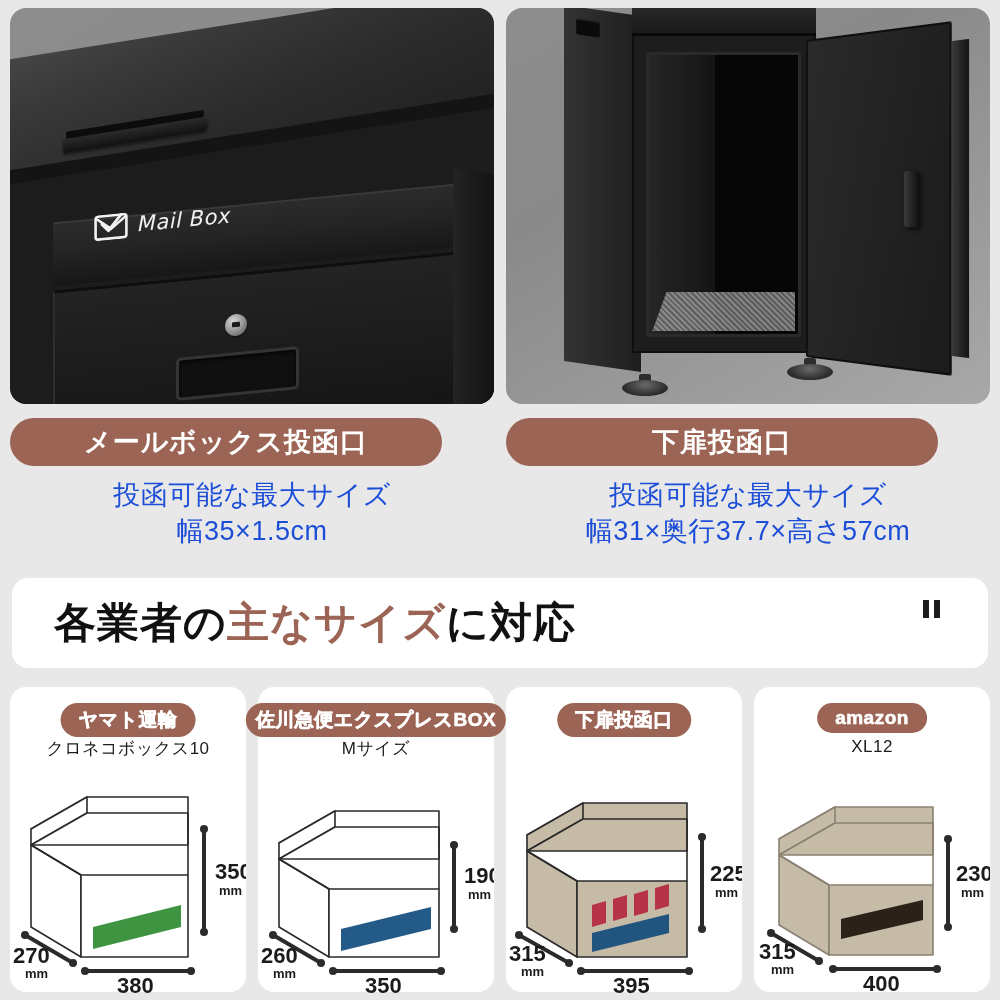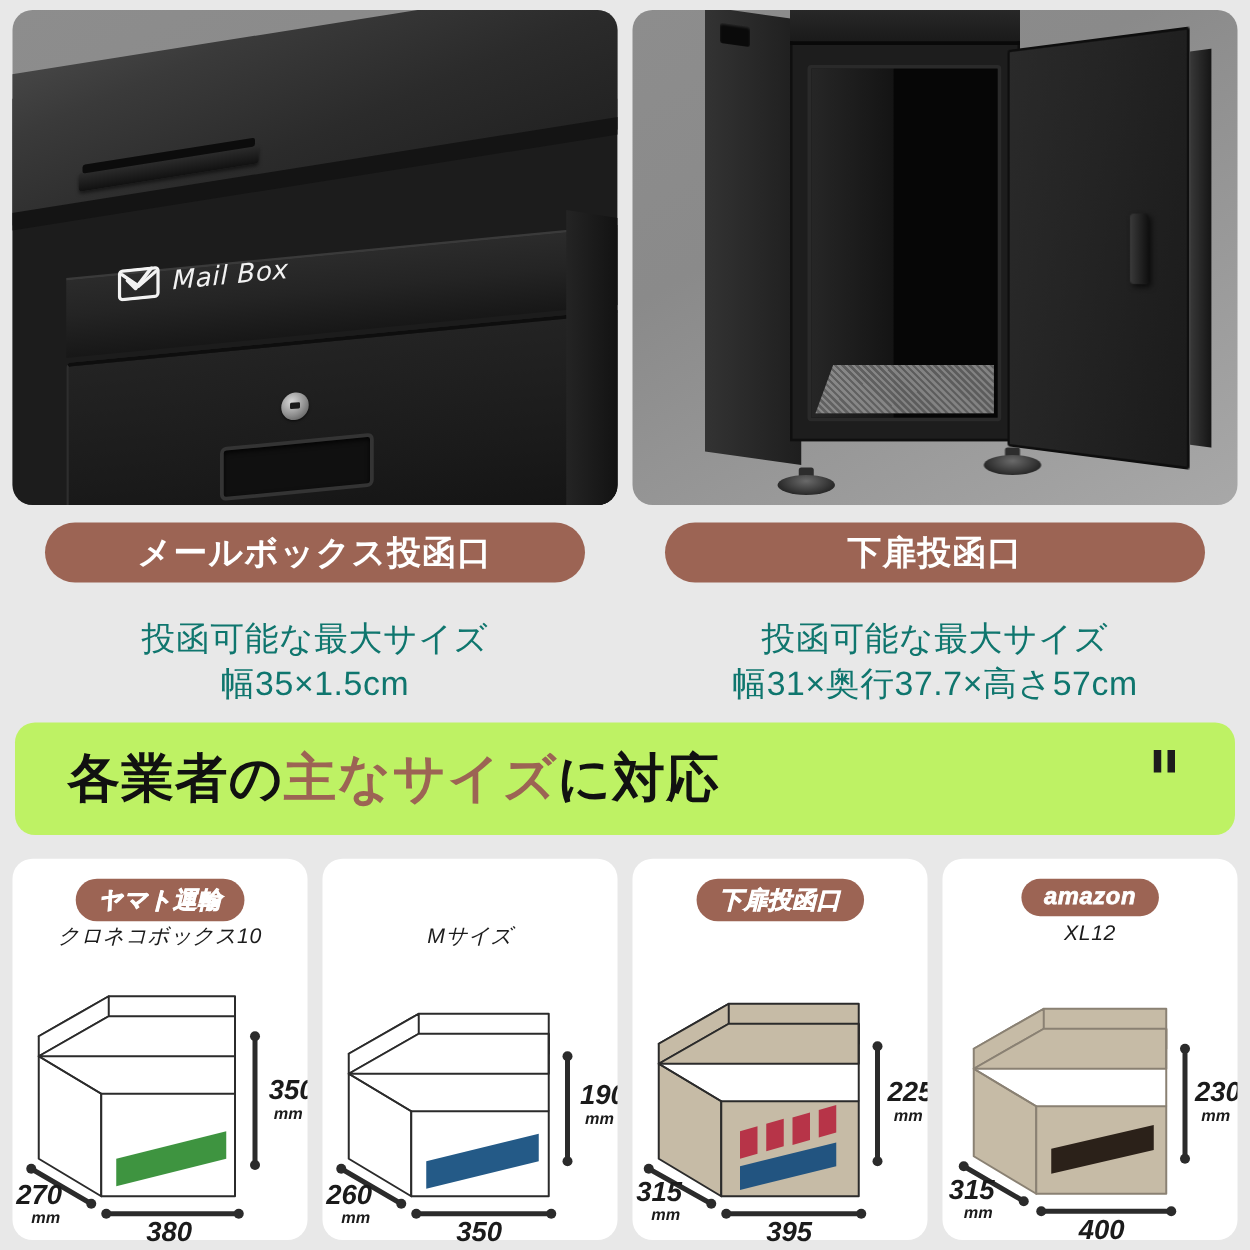--- a/index.html
+++ b/index.html
@@ -162,56 +162,56 @@
   .db-foot b {
     position: absolute; left: 17px; bottom: 10px; width: 12px; height: 12px;
     background: #2d2d2d; border-radius: 2px;
   }
 
   
   .cap-row {
     position: absolute; left: 0; top: 404px; width: 1000px; height: 168px;
     display: flex; gap: 12px; padding: 0 10px;
   }
-  .cap { flex: 1; display: flex; flex-direction: column; align-items: center; }
+  .cap { flex: 1; display: flex; flex-direction: column; }
   .cap-pill {
     width: 92%; max-width: 432px; height: 48px; margin-top: 14px;
     background: #9c6454; border-radius: 26px;
     display: flex; align-items: center; justify-content: center;
   }
   .cap-pill span {
     color: #ffffff; font-size: 27px; font-weight: bold; letter-spacing: 1px;
   }
   .cap-lines {
-    margin-top: 28px; text-align: center; color: #0f766e;
+    margin-top: 12px; text-align: center; color: #1d4ed8;
     font-size: 27px; line-height: 1.32; letter-spacing: .5px;
   }
 
   
   .headline {
     position: absolute; left: 12px; top: 578px;
     width: 976px; height: 90px;
-    background: #bef264; border-radius: 16px;
+    background: #ffffff; border-radius: 16px;
   }
   .headline h1 {
     position: absolute; left: 42px; top: 50%; transform: translateY(-50%);
     font-size: 42px; font-weight: bold; color: #111; letter-spacing: 1px;
     white-space: nowrap;
   }
   .headline h1 .hl { color: #9c6454; }
   .pausemark {
     position: absolute; right: 48px; top: 22px;
     display: flex; gap: 5px;
   }
   .pausemark i { display: block; width: 6px; height: 18px; background: #1d1d1d; }
 
   
   .cards {
     position: absolute; left: 0; top: 687px; width: 1000px; height: 313px;
-    display: flex; gap: 12px; padding: 0 10px 8px 10px; font-style: italic;
+    display: flex; gap: 12px; padding: 0 10px 8px 10px;
   }
   .card {
     flex: 1; background: #ffffff; border-radius: 16px;
     position: relative; overflow: visible;
   }
   .card-pill {
     position: absolute; left: 50%; transform: translateX(-50%); top: 16px;
     background: #9c6454; border-radius: 18px; padding: 4px 18px;
     white-space: nowrap;
   }
@@ -350,20 +350,23 @@
           <text x="206" y="128" font-size="13" font-weight="bold" fill="#1b1b1b" font-family="Liberation Sans, sans-serif">mm</text>
           <text x="104" y="226" font-size="22" font-weight="bold" fill="#1b1b1b" font-family="Liberation Sans, sans-serif">380</text>
           <text x="115" y="241" font-size="13" font-weight="bold" fill="#1b1b1b" font-family="Liberation Sans, sans-serif">mm</text>
           <text x="0" y="196" font-size="22" font-weight="bold" fill="#1b1b1b" font-family="Liberation Sans, sans-serif">270</text>
           <text x="12" y="211" font-size="13" font-weight="bold" fill="#1b1b1b" font-family="Liberation Sans, sans-serif">mm</text>
         </svg>
       </div>
     </div>
 
     <div class="card">
+      <div class="card-pill wide">
+        <span>佐川急便エクスプレスBOX</span>
+      </div>
       <div class="card-sub">Mサイズ</div>
       <div class="card-art">
         <svg viewBox="0 0 230 232">
           <g stroke="#2b2b2b" stroke-width="1.6" fill="#ffffff" stroke-linejoin="round">
             <polygon points="18,76 74,44 178,44 178,76"></polygon>
             <polygon points="18,76 74,44 74,60 18,92"></polygon>
             <polygon points="18,92 74,60 178,60 178,92"></polygon>
             <polygon points="18,92 18,160 68,190 68,122"></polygon>
             <polygon points="68,122 178,122 178,190 68,190"></polygon>
             <polyline points="68,122 18,92" fill="none"></polyline>

